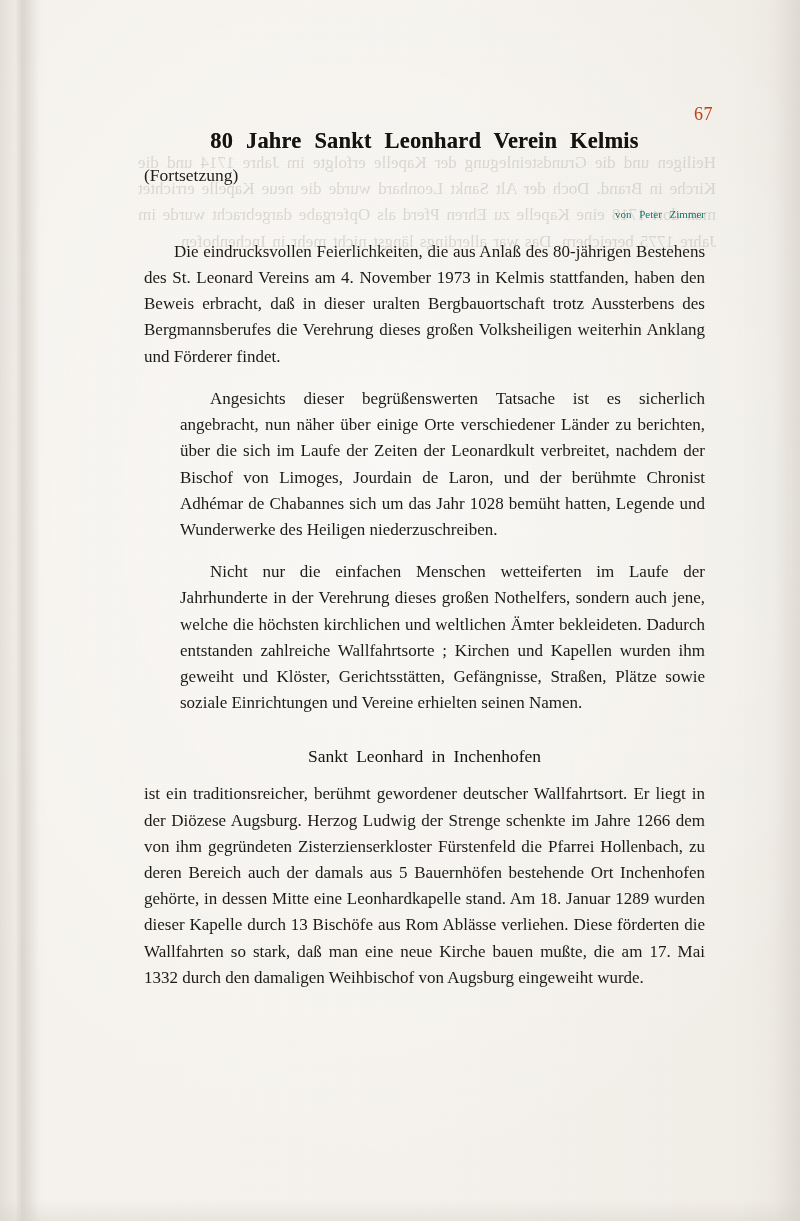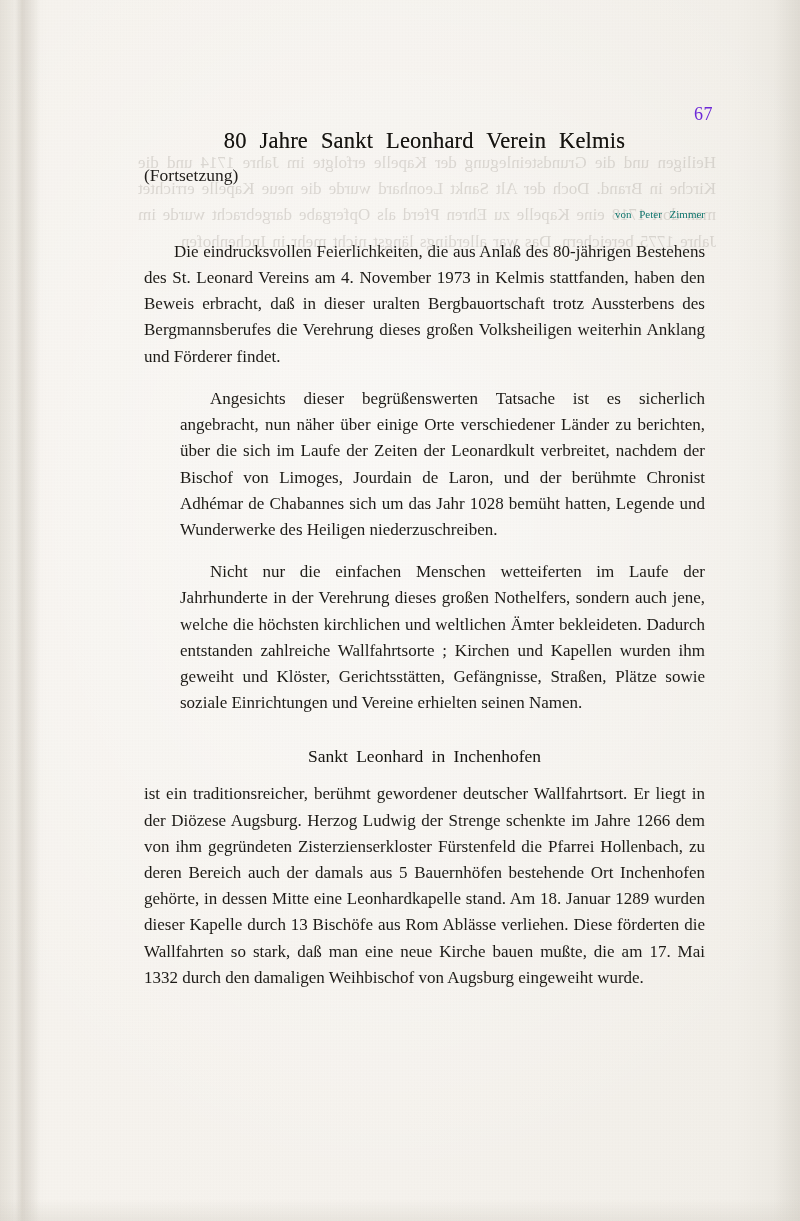--- a/index.html
+++ b/index.html
@@ -91,29 +91,29 @@
     width: 561px;
     height: 100%;
   }
 
   .folio {
     position: absolute;
     top: 104px;
     right: -8px;
     font-size: 18px;
     letter-spacing: 0.5px;
-    color: #6d28d9;
+    color: #c2410c;
   }
 
   .doc-title {
     margin: 0;
     padding-top: 128px;
     text-align: center;
     font-size: 22.5px;
-    font-weight: normal;
+    font-weight: bold;
     letter-spacing: 0.2px;
     word-spacing: 7px;
     color: #15130f;
     line-height: 1.15;
     text-shadow: 0 0 0.6px rgba(20,18,15,0.55);
   }
 
   .doc-subtitle {
     margin: 0;
     padding-top: 11px;

